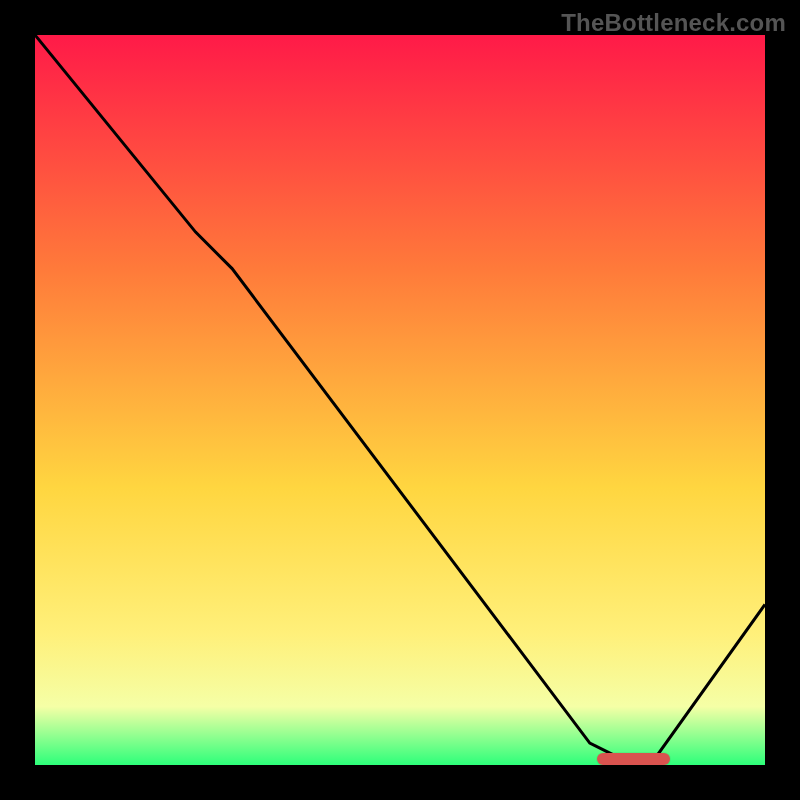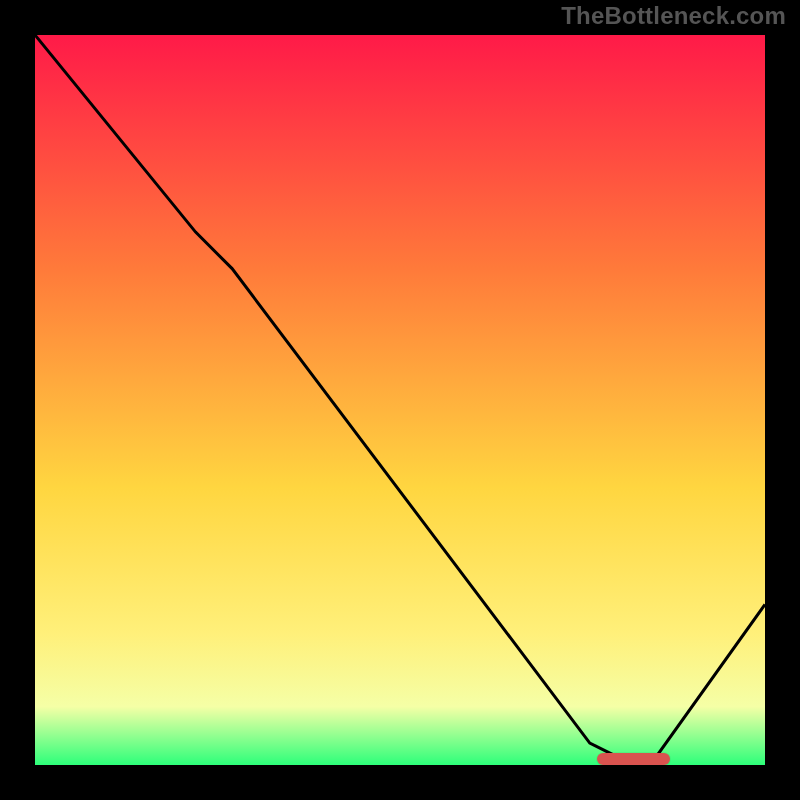--- a/index.html
+++ b/index.html
@@ -12,21 +12,21 @@
     overflow: hidden;
   }
   .frame {
     position: relative;
     width: 800px;
     height: 800px;
     background: #000;
   }
   .watermark {
     position: absolute;
-    top: 2px;
+    top: 9px;
     right: 14px;
     color: #555;
     font-size: 24px;
     font-weight: 600;
     letter-spacing: 0.2px;
     user-select: none;
   }
   .plot-area {
     position: absolute;
     left: 35px;

